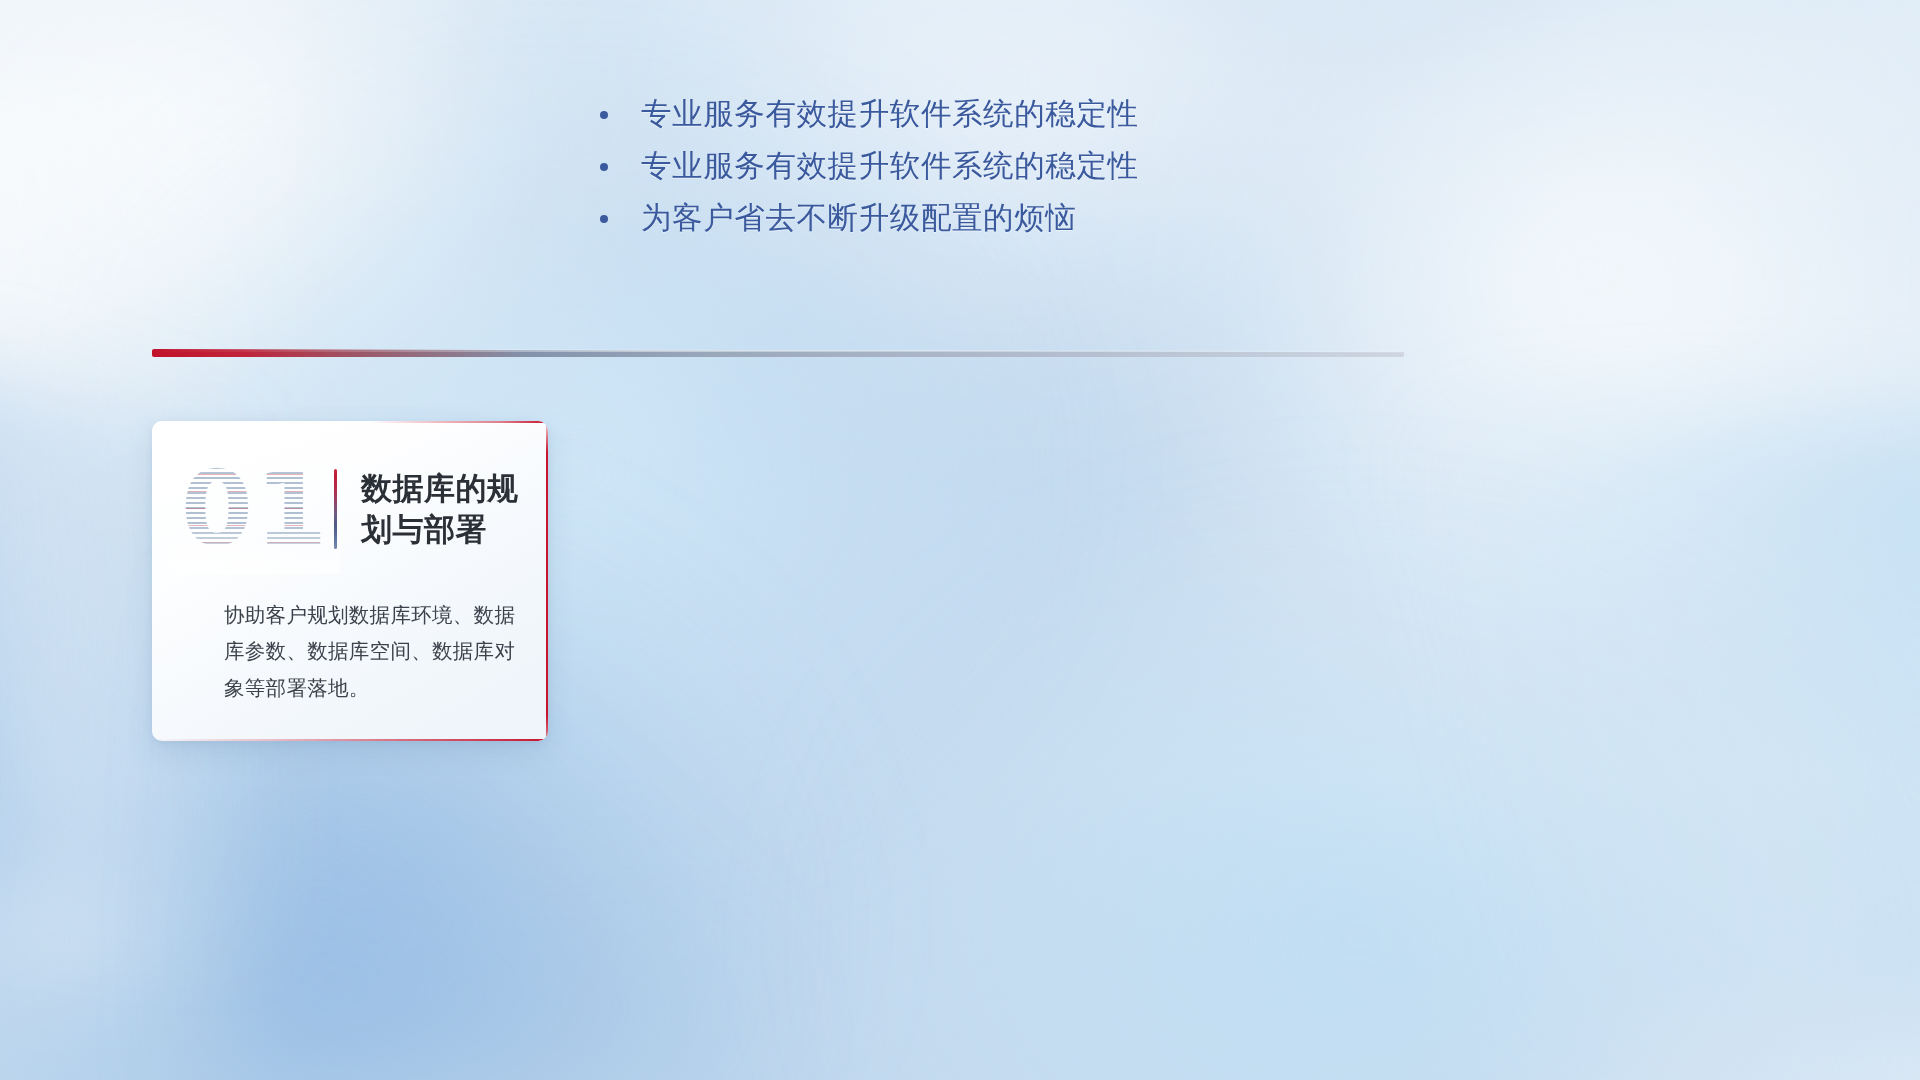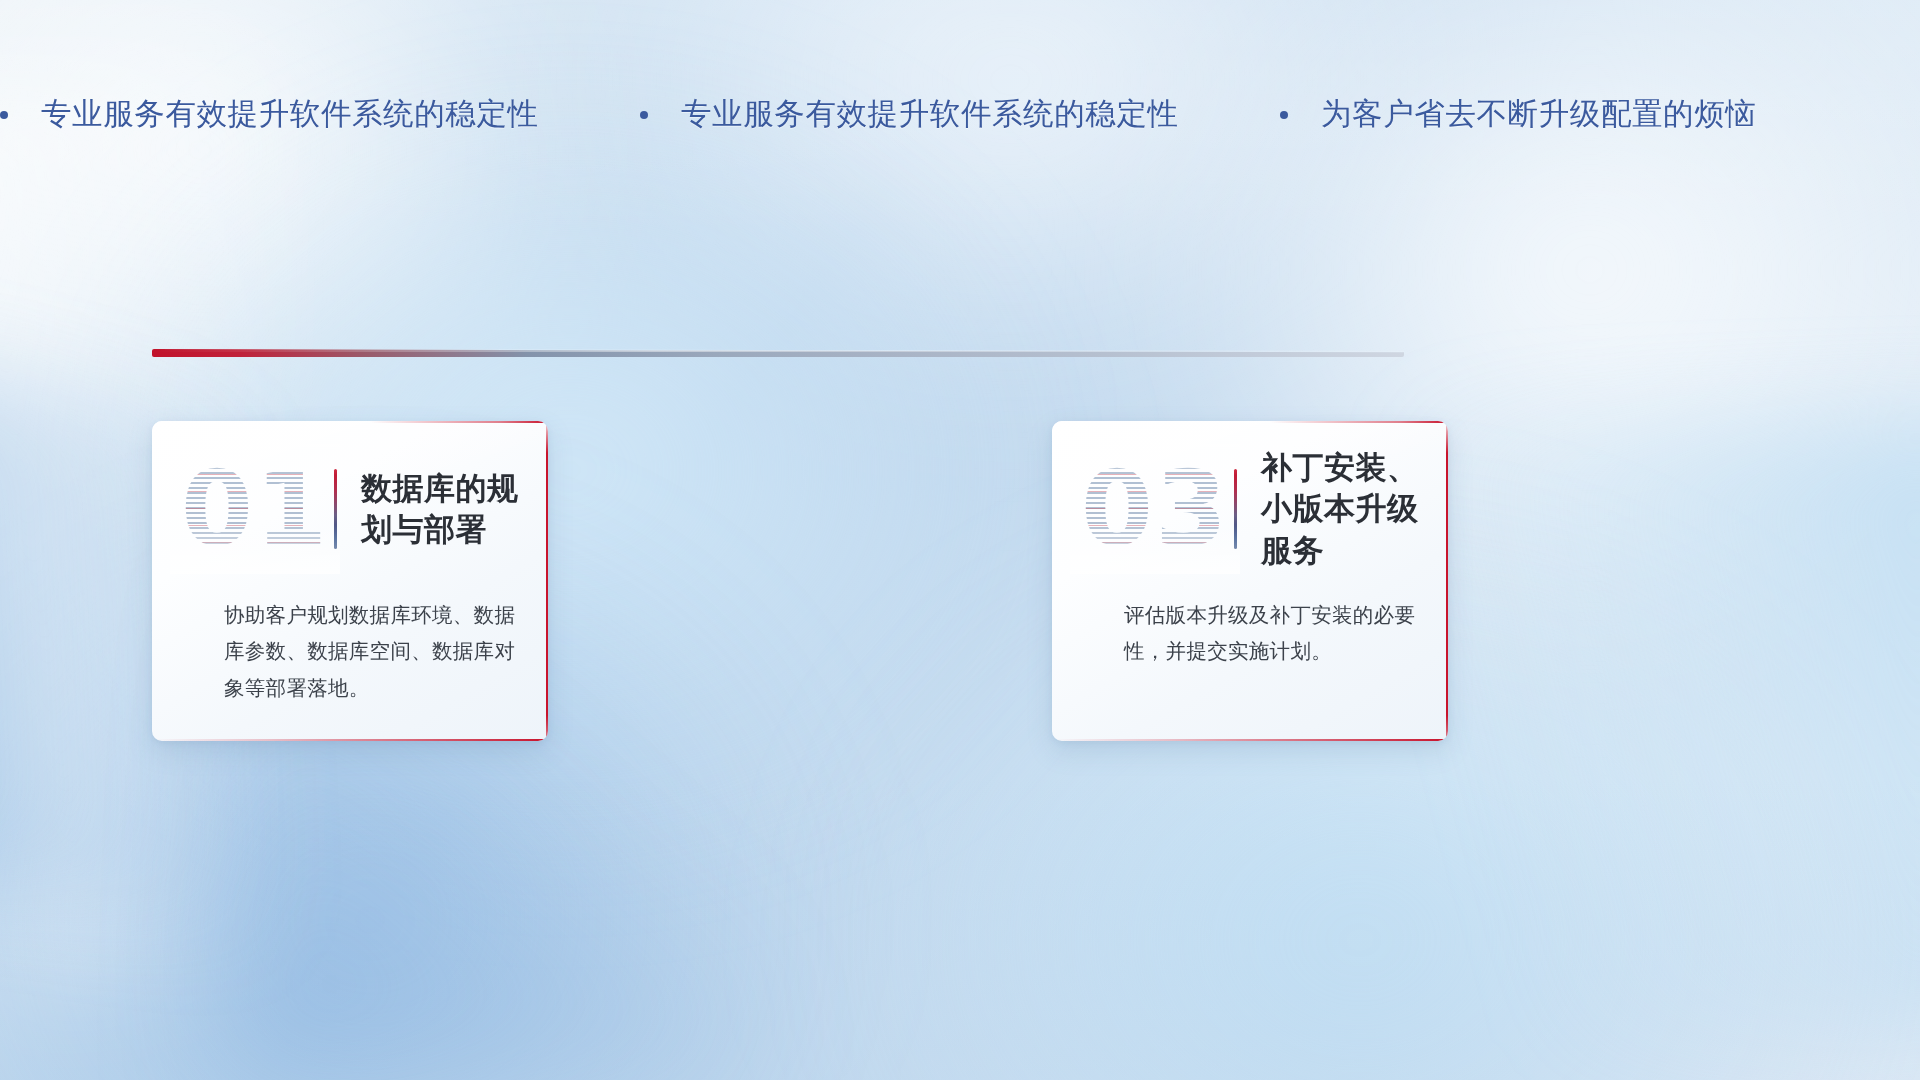--- a/index.html
+++ b/index.html
@@ -41,21 +41,21 @@
        background:linear-gradient(255deg,rgba(170,212,240,.6),rgba(170,212,240,0) 70%); }
   .s4{ left:230px; top:560px; width:520px; height:520px;
        background:linear-gradient(40deg,rgba(108,158,214,.40),rgba(108,158,214,0) 62%);
        filter:blur(60px); }
   .vig{ position:absolute; inset:0;
         background:linear-gradient(180deg,rgba(255,255,255,.18),rgba(255,255,255,0) 22%,rgba(255,255,255,0) 72%,rgba(160,195,228,.22)); }
 
   
   #bullets{
     position:absolute; left:0; right:0; top:88px; z-index:3;
-    display:flex; flex-direction:row; align-items:center;
+    display:flex; flex-direction:column; align-items:center;
   }
   .bullet{
     display:flex; align-items:center;
     width:720px;
     height:52px;
     color:#3b5a9e;
     font-size:30.5px;
     letter-spacing:.6px;
     font-weight:500;
     text-shadow:0 1px 0 rgba(255,255,255,.45);
@@ -235,30 +235,14 @@
         <span class="glyph shadow">01</span>
         <span class="fade"></span>
       </div>
       <div class="accent"></div>
       <div class="card-title">数据库的规划与部署</div>
     </div>
     <div class="card-body">协助客户规划数据库环境、数据库参数、数据库空间、数据库对象等部署落地。</div>
   </div>
 
 
-  <div class="card">
-    <div class="sheen"></div>
-    <div class="edge"></div>
-    <div class="edge-b"></div>
-    <div class="edge-t"></div>
-    <div class="card-head">
-      <div class="num">
-        <span class="glyph">03</span>
-        <span class="glyph shadow">03</span>
-        <span class="fade"></span>
-      </div>
-      <div class="accent"></div>
-      <div class="card-title">补丁安装、小版本升级服务</div>
-    </div>
-    <div class="card-body">评估版本升级及补丁安装的必要性，并提交实施计划。</div>
-  </div>
 
 </div>
 
 </body></html>

